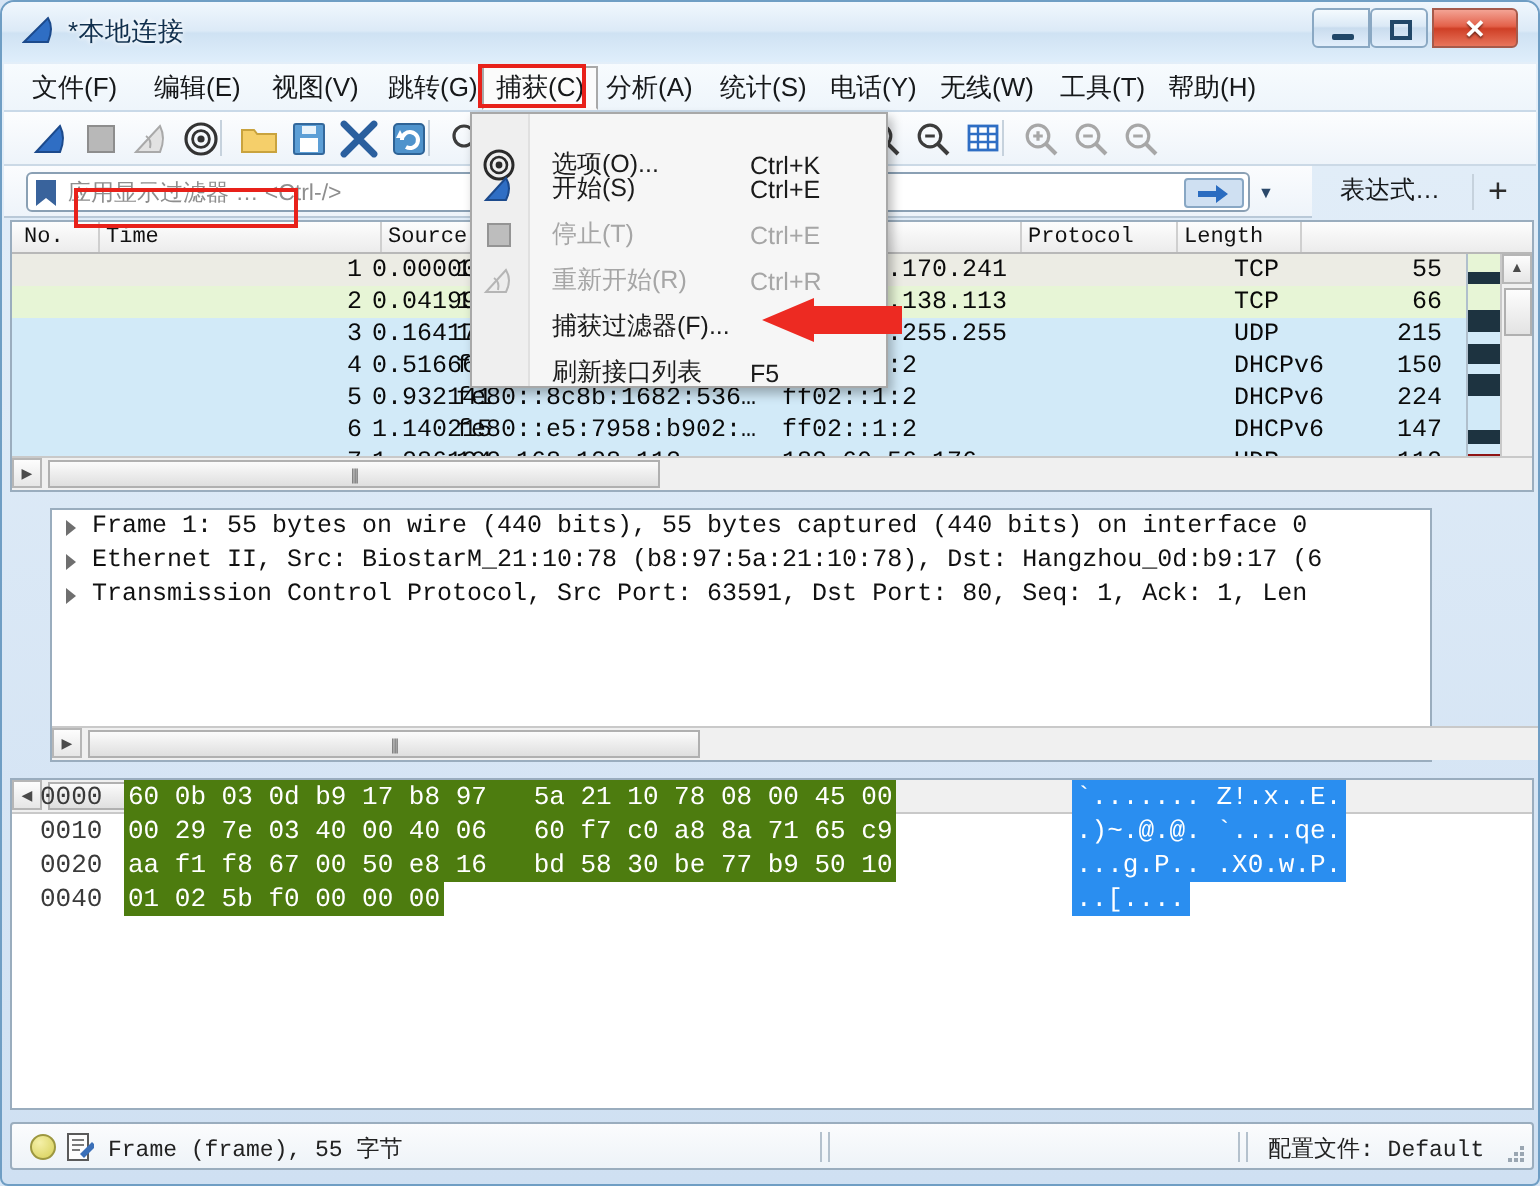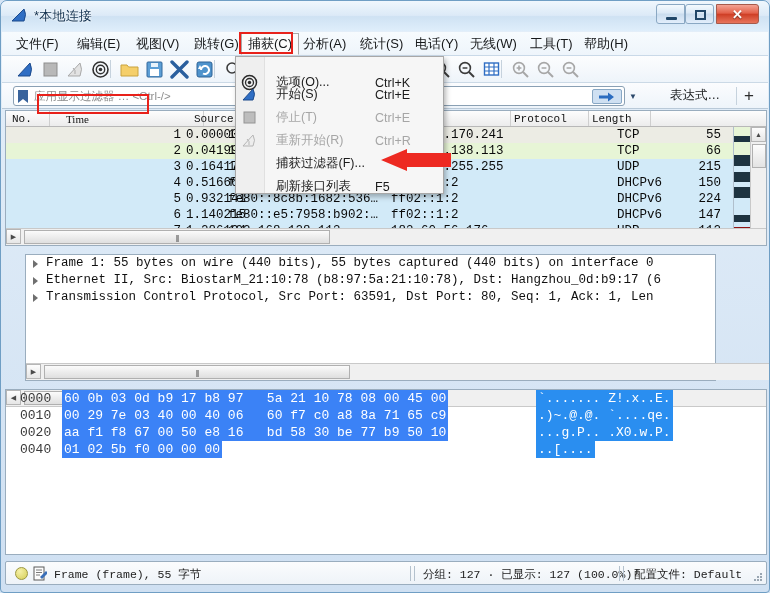--- a/index.html
+++ b/index.html
@@ -105,21 +105,21 @@
   }
   .tbsep {
     position: absolute; top: 4px; width: 1px; height: 18px;
     background: #c6d2dd;
   }
   .tbicon { position: absolute; top: 4px; width: 19px; height: 19px; }
 
   
   #filterbar {
     position: absolute; left: 1px; top: 82px;
-    width: 766px; height: 26px;
+    width: 654px; height: 26px;
     background: linear-gradient(180deg,#fbfcfe 0%,#eef4fa 100%);
     border-bottom: 1px solid #b9c9d8;
   }
   #filter-input {
     position: absolute; left: 11px; top: 3px;
     width: 612px; height: 20px;
     background: #fff;
     border: 1px solid #8aa0b4;
     border-radius: 3px;
   }
@@ -310,21 +310,21 @@
   }
   .hexrow {
     position: relative; height: 17px; line-height: 17px;
     font-family: "Liberation Mono", monospace;
     font-size: 13px;
     white-space: pre;
   }
   .hx-off { position: absolute; left: 14px; color: #3a3a3a; }
   .hx-hex {
     position: absolute; left: 56px;
-    background: #3b82f6; color: #fff;
+    background: #4d7c0f; color: #fff;
     padding: 0 2px;
   }
   .hx-asc {
     position: absolute; left: 530px;
     background: #2a8ef0; color: #fff;
     padding: 0 2px;
   }
 
   
   #statusbar {
@@ -564,21 +564,21 @@
     <div id="expr-btn">表达式…</div>
     <div id="fb-sep"></div>
     <div id="plus-btn">+</div>
   </div>
 
   <div id="listpane">
     <div id="list-header">
         <div class="col-h" style="left: 3px; width: 41px;">
           <span>No.</span>
         </div>
-        <div class="col-h" style="left: 57px; width: 141px; font-family: Liberation Serif, serif;">
+        <div class="col-h" style="left: 44px; width: 141px;">
           <span>Time</span>
         </div>
         <div class="col-h" style="left: 185px; width: 160px;">
           <span>Source</span>
         </div>
         <div class="col-h" style="left: 345px; width: 160px;">
           <span>Destination</span>
         </div>
         <div class="col-h" style="left: 505px; width: 78px;">
           <span>Protocol</span>
@@ -705,21 +705,20 @@
   <div id="statusbar">
     <div id="st-circle"></div>
     <svg id="st-doc" viewBox="0 0 14 15">
       <rect x="1" y="1" width="10" height="13" fill="#fdfdfd" stroke="#5a5a5a"></rect>
       <path d="M3 4 h6 M3 6.5 h6 M3 9 h4" stroke="#7a7a7a" stroke-width="1"></path>
       <path d="M7 11 l6 -6 l2 2 l-6 6 Z" fill="#3a6fb8"></path>
     </svg>
     <div id="st-text">Frame (frame), 55 字节</div>
     <div class="st-div" style="left:404px"></div>
     <div class="st-div" style="left:408px"></div>
-    <div id="st-packets">分组: 127 · 已显示: 127 (100.0%)</div>
     <div class="st-div" style="left:613px"></div>
     <div class="st-div" style="left:617px"></div>
     <div id="st-profile">配置文件: Default</div>
     <svg id="st-grip" viewBox="0 0 10 10">
       <g fill="#9aa6b2">
         <rect x="7" y="1" width="2" height="2"></rect>
           <rect x="4" y="4" width="2" height="2"></rect>
         <rect x="7" y="4" width="2" height="2"></rect>
           <rect x="1" y="7" width="2" height="2"></rect>
         <rect x="4" y="7" width="2" height="2"></rect>

